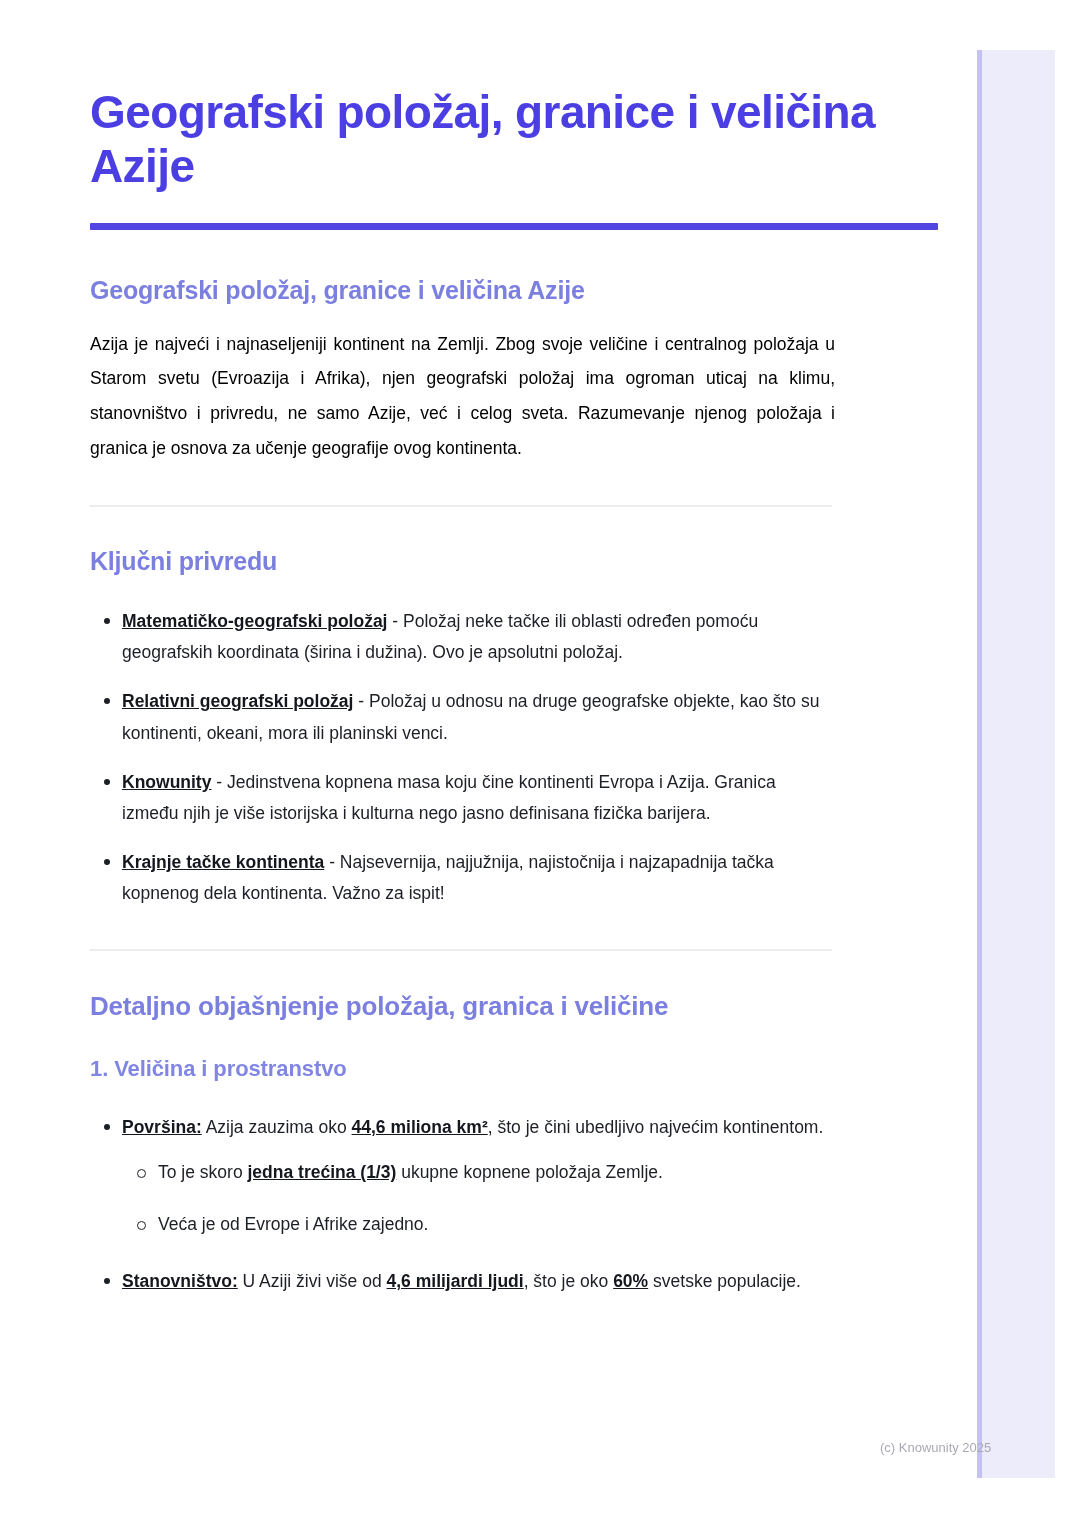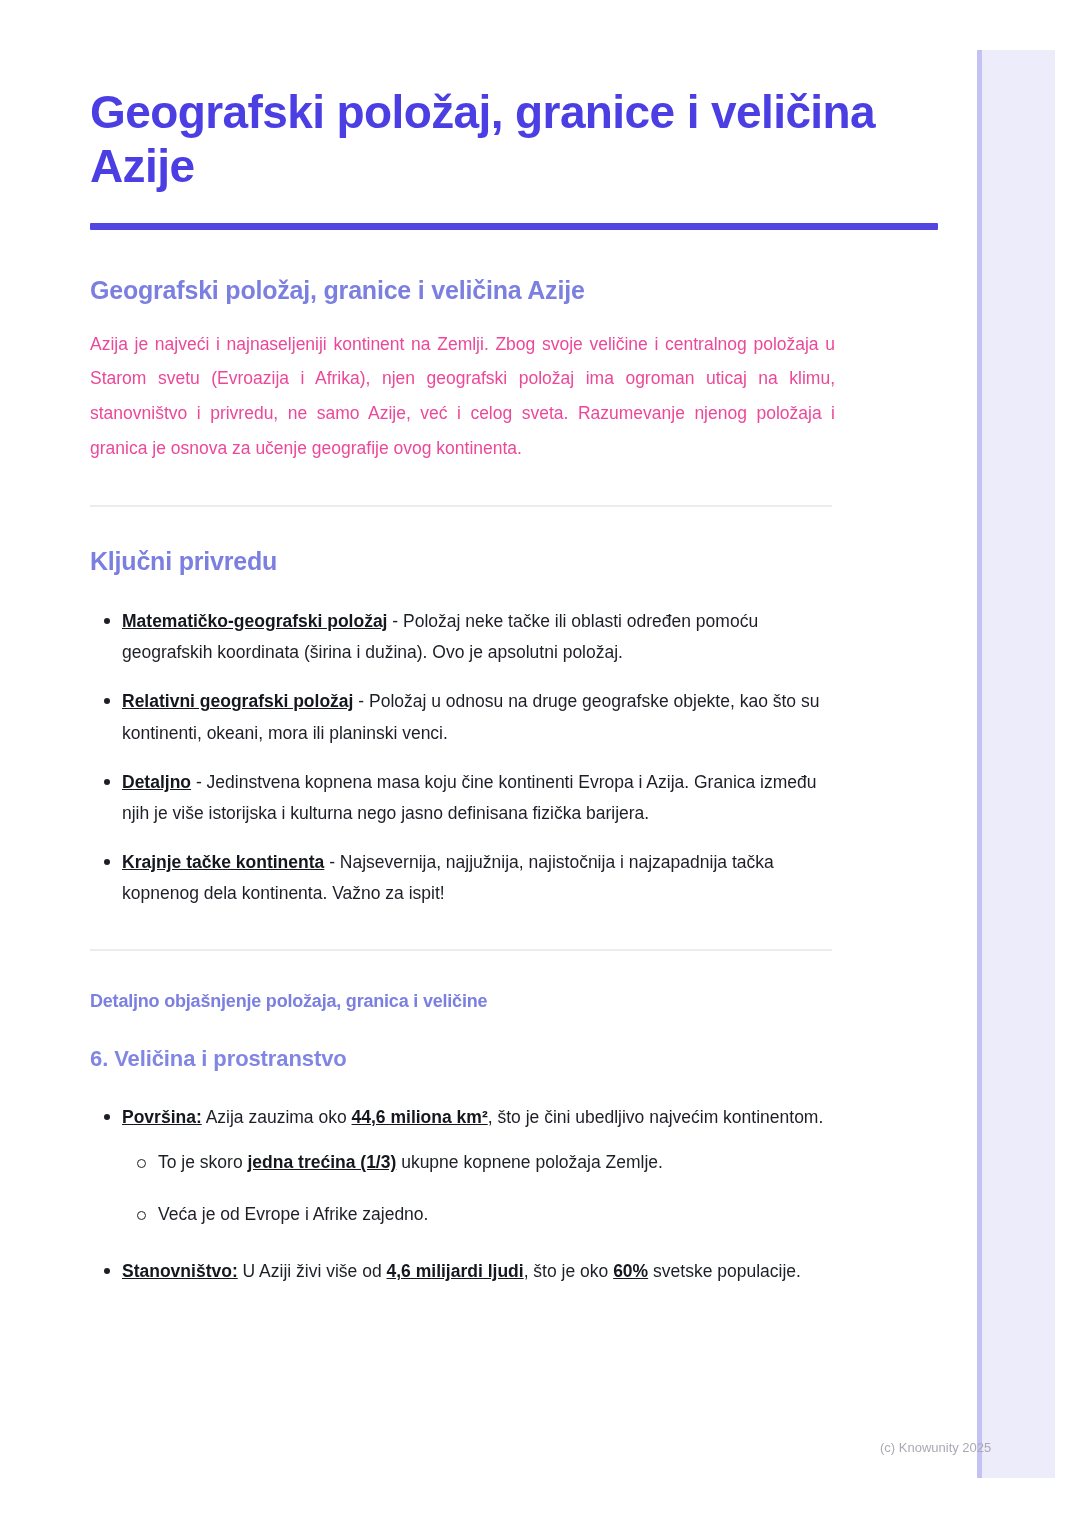--- a/index.html
+++ b/index.html
@@ -76,36 +76,36 @@
 
   
   .h-section {
     font-size: 25px;
     font-weight: 700;
     color: #7b7fe0;
     letter-spacing: -0.2px;
     margin: 0;
   }
   .h-section.big {
-    font-size: 18px;
+    font-size: 26px;
     color: #7b7fe0;
   }
   .h-sub {
     font-size: 22px;
     font-weight: 600;
     color: #8185e3;
     margin: 0;
     letter-spacing: -0.1px;
   }
 
   
   .para {
     font-size: 17.5px;
     line-height: 1.98;
-    color: #ec4899;
+    color: #000000;
     margin: 0;
     text-align: justify;
     width: 745px;
   }
 
   
   .divider {
     width: 742px;
     height: 2px;
     background: #ececee;
@@ -211,33 +211,33 @@
     <hr class="divider">
     <div class="sp-40"></div>
 
     <h2 class="h-section">Ključni privredu</h2>
 
     <div class="sp-30"></div>
 
     <ul class="bullets">
       <li><b>Matematičko-geografski položaj</b><span> - Položaj neke tačke ili oblasti određen pomoću geografskih koordinata (širina i dužina). Ovo je apsolutni položaj.</span></li>
       <li><b>Relativni geografski položaj</b><span> - Položaj u odnosu na druge geografske objekte, kao što su kontinenti, okeani, mora ili planinski venci.</span></li>
-      <li><b>Detaljno</b><span> - Jedinstvena kopnena masa koju čine kontinenti Evropa i Azija. Granica između njih je više istorijska i kulturna nego jasno definisana fizička barijera.</span></li>
+      <li><b>Knowunity</b><span> - Jedinstvena kopnena masa koju čine kontinenti Evropa i Azija. Granica između njih je više istorijska i kulturna nego jasno definisana fizička barijera.</span></li>
       <li><b>Krajnje tačke kontinenta</b><span> - Najsevernija, najjužnija, najistočnija i najzapadnija tačka kopnenog dela kontinenta. Važno za ispit!</span></li>
     </ul>
 
     <div class="sp-40"></div>
     <hr class="divider">
     <div class="sp-40"></div>
 
     <h2 class="h-section big">Detaljno objašnjenje položaja, granica i veličine</h2>
 
     <div class="sp-34"></div>
 
-    <h3 class="h-sub">6. Veličina i prostranstvo</h3>
+    <h3 class="h-sub">1. Veličina i prostranstvo</h3>
 
     <div class="sp-30"></div>
 
     <ul class="bullets">
       <li>
         <b>Površina:</b><span> Azija zauzima oko </span><b>44,6 miliona km²</b><span>, što je čini ubedljivo najvećim kontinentom.</span>
         <ul class="subbullets">
           <li><span>To je skoro </span><b>jedna trećina (1/3)</b><span> ukupne kopnene položaja Zemlje.</span></li>
           <li><span>Veća je od Evrope i Afrike zajedno.</span><b></b><span></span></li>
         </ul>

